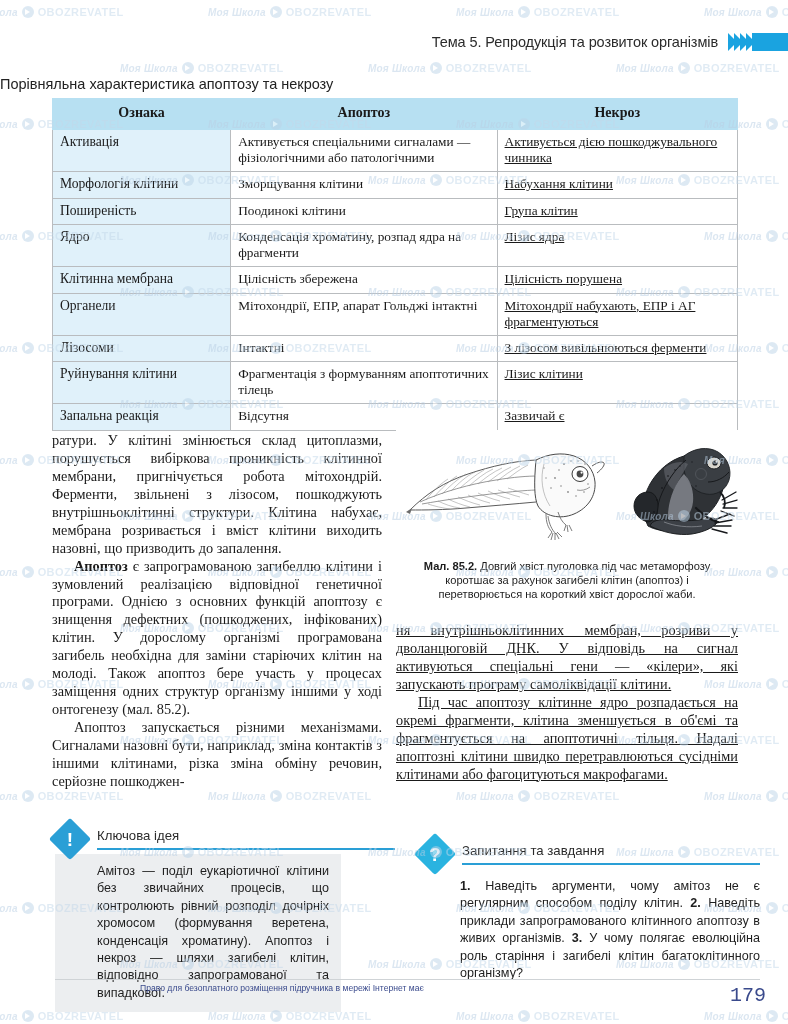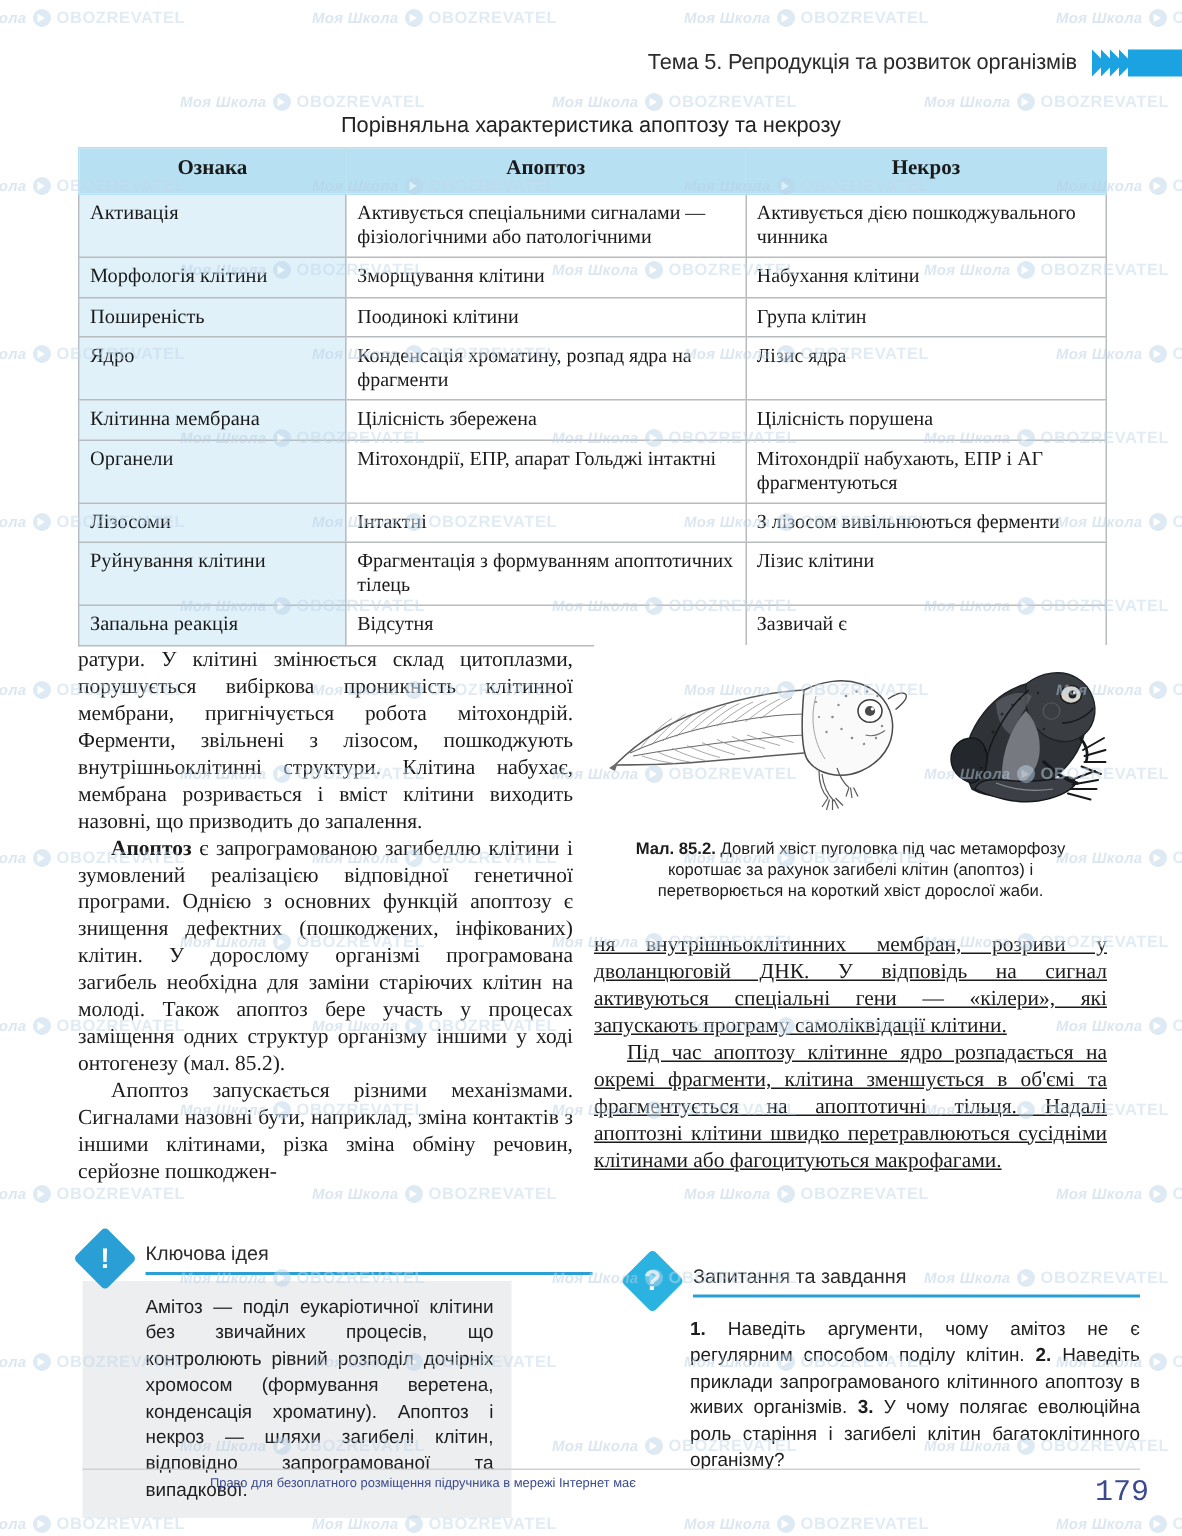--- a/index.html
+++ b/index.html
@@ -63,21 +63,21 @@
     border-top:9px solid transparent;
     border-bottom:9px solid transparent;
     border-left:9px solid #1aa3e0;
     margin-right:-3px;
   }
   #header-bar{width:36px;height:18px;background:#1aa3e0;}
 
   
   #table-title{
     position:absolute;left:0;top:76px;width:788px;
-    text-align:center;
+    text-align:left;
     font-family:"Liberation Sans", sans-serif;
     font-size:14.5px;color:#222;
     z-index:10;
   }
 
   
   #comparison-table{
     position:absolute;left:52px;top:98px;width:686px;
     border-collapse:collapse;
     z-index:10;
@@ -98,21 +98,21 @@
     padding:6px 4px 7px 4px;
     border-color:#b7e0f2;
   }
   #comparison-table thead th.th-sep{border-left:1px solid #ffffff;}
   #comparison-table td.col-feature{
     background:#e0f1fa;
     width:174px;
     font-size:13.6px;
   }
   #comparison-table td.col-apop{width:272px;}
-  #comparison-table td.col-necr{width:240px;}
+  #comparison-table td.col-necr{width:240px;text-decoration:underline;}
 
   
   #body-left{
     position:absolute;left:52px;top:432px;width:330px;
     font-size:14.3px;line-height:1.255;
     text-align:justify;
     z-index:10;
   }
   #body-left p{margin:0;text-indent:22px;}
   #body-left p.cont{text-indent:0;}

